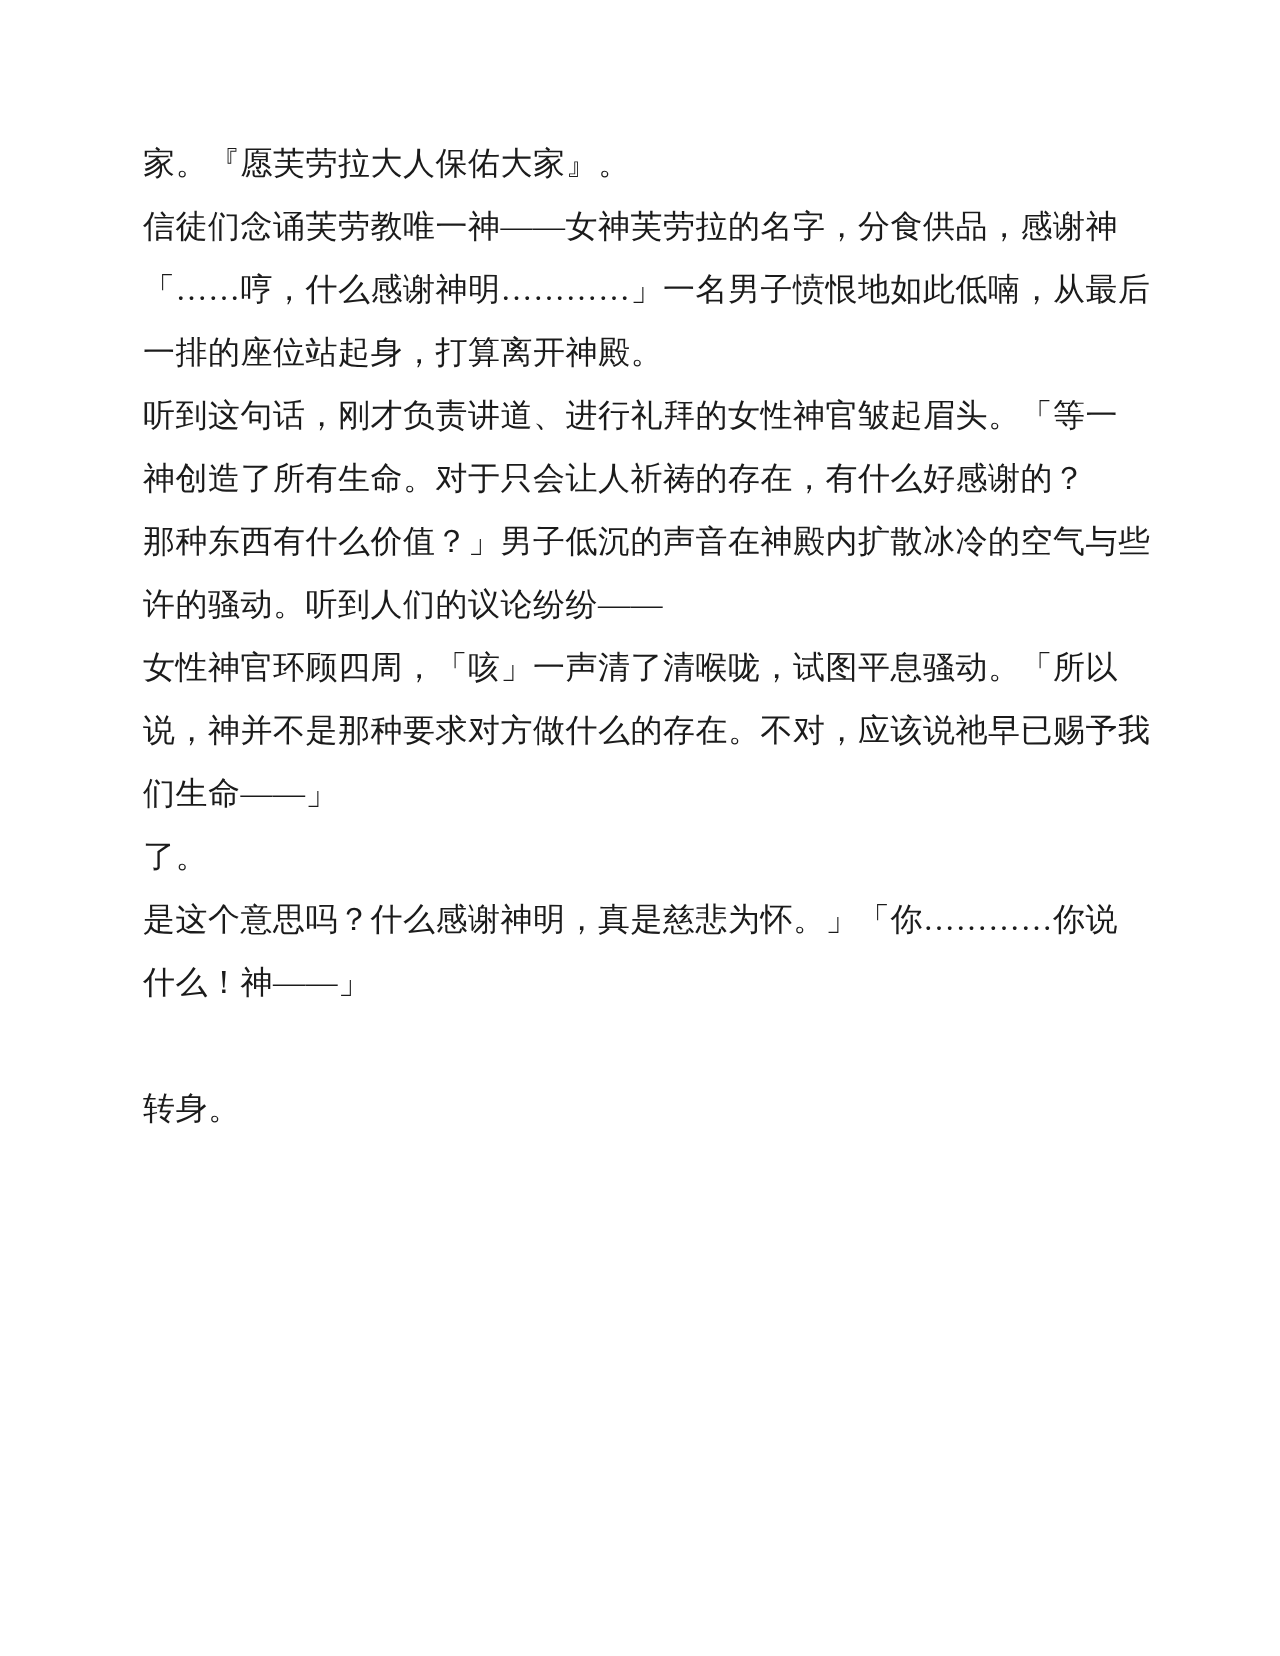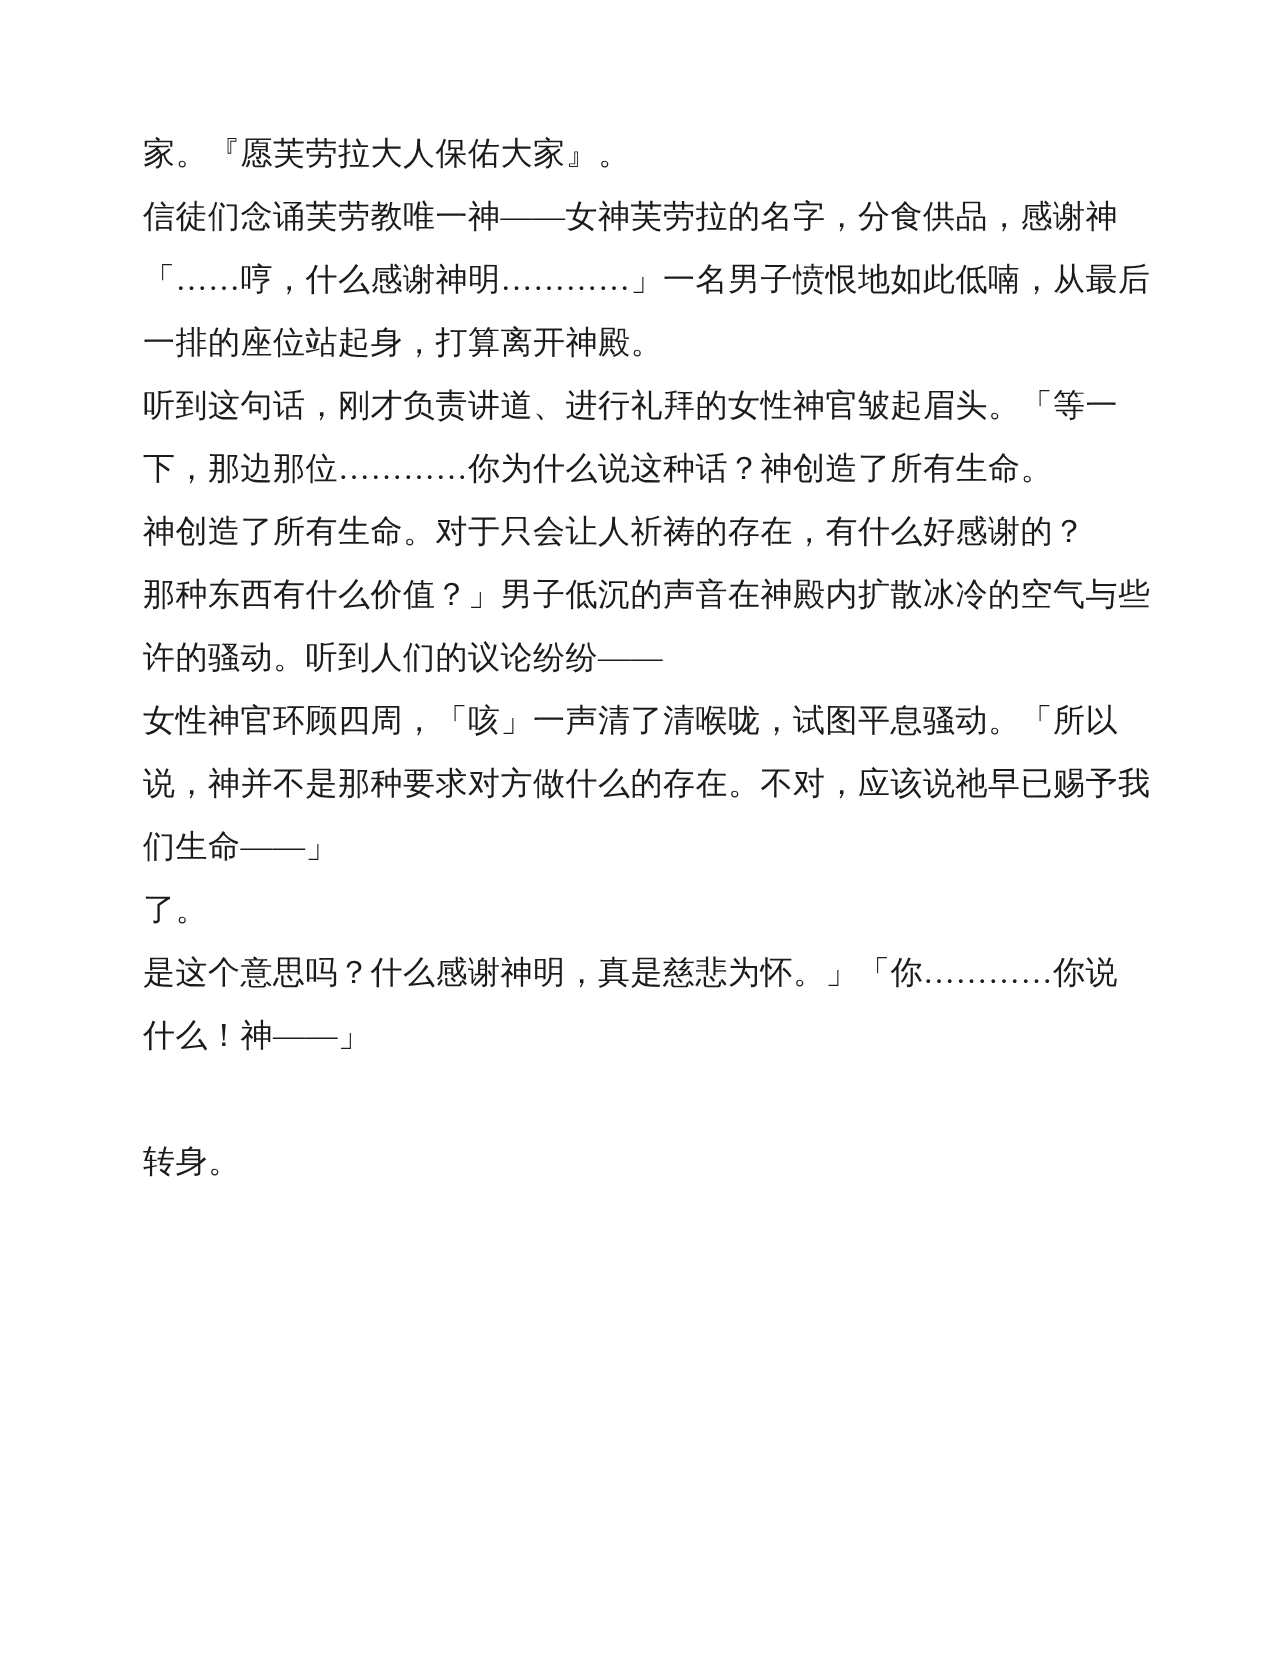--- a/index.html
+++ b/index.html
@@ -11,21 +11,21 @@
     position: relative;
     width: 1280px;
     height: 1656px;
     background: #ffffff;
     overflow: hidden;
     font-family: "Liberation Serif", "DejaVu Serif", serif;
   }
   .text-block {
     position: absolute;
     left: 143px;
-    top: 122px;
+    top: 132px;
     width: 960px;
   }
   .line {
     margin: 0;
     padding: 0;
     font-size: 32px;
     line-height: 63px;
     height: 63px;
     color: #1b1b1b;
     letter-spacing: 0.5px;
@@ -46,21 +46,20 @@
 
       <p class="line">信徒们念诵芙劳教唯一神——女神芙劳拉的名字，分食供品，感谢神</p>
 
 
       <p class="line">「……哼，什么感谢神明…………」一名男子愤恨地如此低喃，从最后</p>
 
       <p class="line">一排的座位站起身，打算离开神殿。</p>
 
       <p class="line">听到这句话，刚才负责讲道、进行礼拜的女性神官皱起眉头。「等一</p>
 
-      <p class="line">下，那边那位…………你为什么说这种话？神创造了所有生命。</p>
 
 
       <p class="line">神创造了所有生命。对于只会让人祈祷的存在，有什么好感谢的？</p>
 
       <p class="line">那种东西有什么价值？」男子低沉的声音在神殿内扩散冰冷的空气与些</p>
 
       <p class="line">许的骚动。听到人们的议论纷纷——</p>
 
       <p class="line">女性神官环顾四周，「咳」一声清了清喉咙，试图平息骚动。「所以</p>
 

